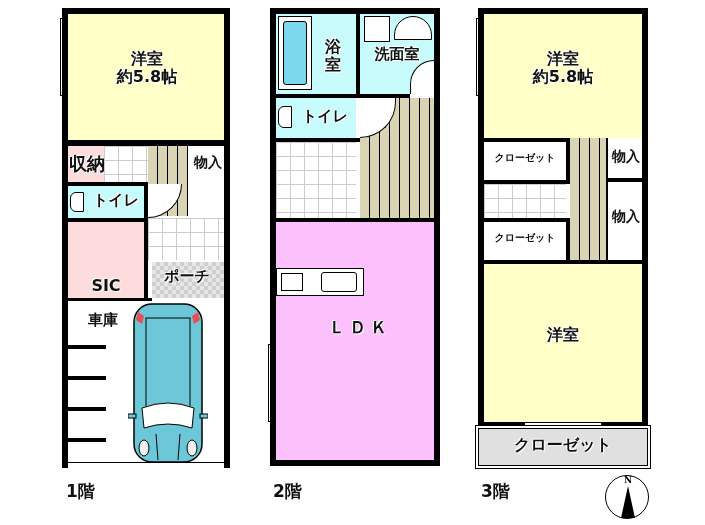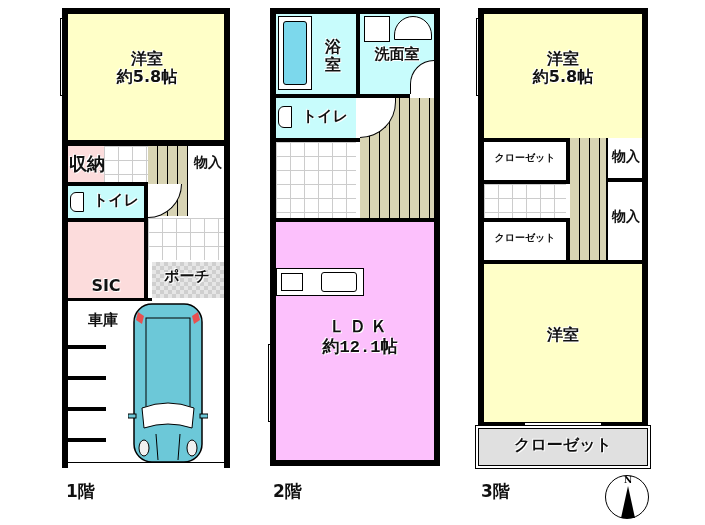--- a/index.html
+++ b/index.html
@@ -122,23 +122,22 @@
   <div class="abs stair" style="left:90px;top:90px;width:74px;height:120px;"></div>
   <div class="abs" style="left:90px;top:90px;width:36px;height:40px;border-right:1px solid #000;border-bottom:1px solid #000;border-radius:0 0 40px 0;background:#fff;"></div>
 
   <div class="abs wall" style="left:0;top:210px;width:170px;height:4px;"></div>
 
   <div class="abs lilac" style="left:6px;top:214px;width:158px;height:240px;"></div>
   <div class="abs" style="left:6px;top:260px;width:88px;height:28px;border:1px solid #000;background:#fff;">
     <div class="abs" style="left:4px;top:4px;width:22px;height:18px;border:1px solid #000;"></div>
     <div class="abs" style="left:44px;top:3px;width:36px;height:20px;border:1px solid #000;border-radius:3px;"></div>
   </div>
-  <div class="lbl" style="left:20px;top:310px;width:140px;font-size:17px;font-family:Liberation Mono, monospace;">
+  <div class="lbl" style="left:20px;top:310px;width:140px;font-size:17px;">
     <div style="letter-spacing:4px;">ＬＤＫ</div>
-    <div>約12.1帖</div>
   </div>
   <div class="abs window-v" style="left:-2px;top:336px;width:6px;height:78px;"></div>
   <div class="abs window-v" style="left:46px;top:452px;width:78px;height:6px;"></div>
 
   <div class="abs wall" style="left:0;top:0;width:170px;height:6px;"></div>
   <div class="abs wall" style="left:0;top:0;width:6px;height:458px;"></div>
   <div class="abs wall" style="left:164px;top:0;width:6px;height:458px;"></div>
   <div class="abs wall" style="left:0;top:452px;width:170px;height:6px;"></div>
 </div>
 <div class="floor-label" style="left:273px;top:480px;">2階</div>

